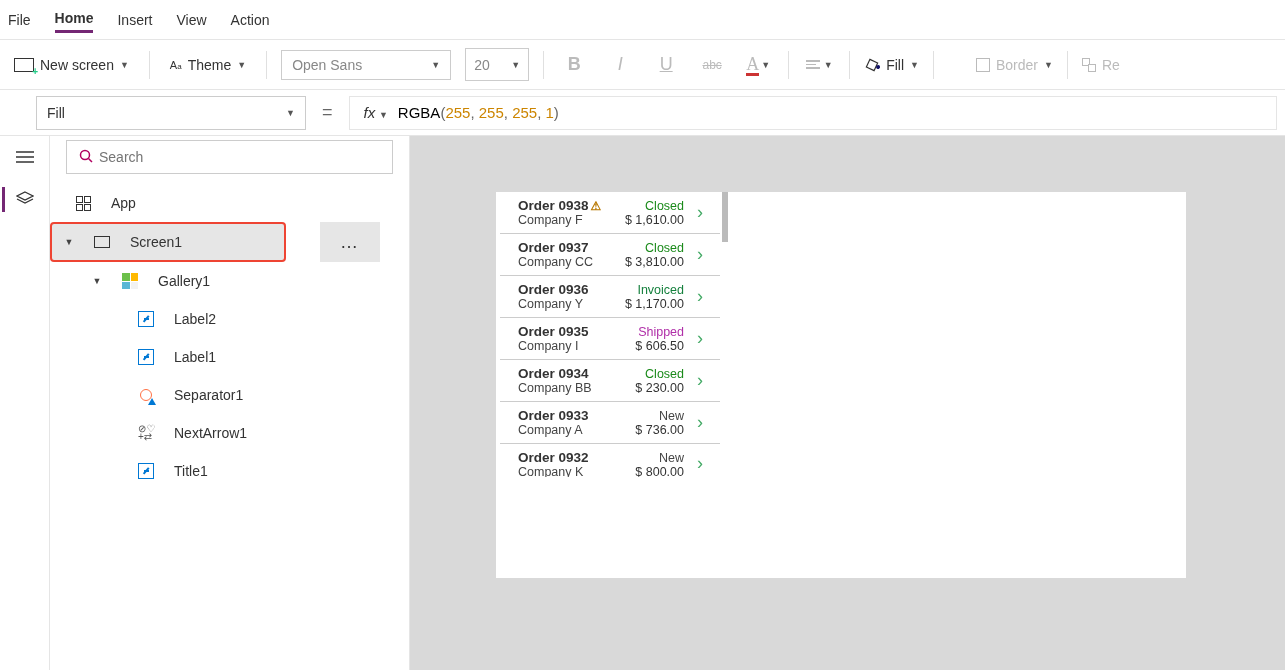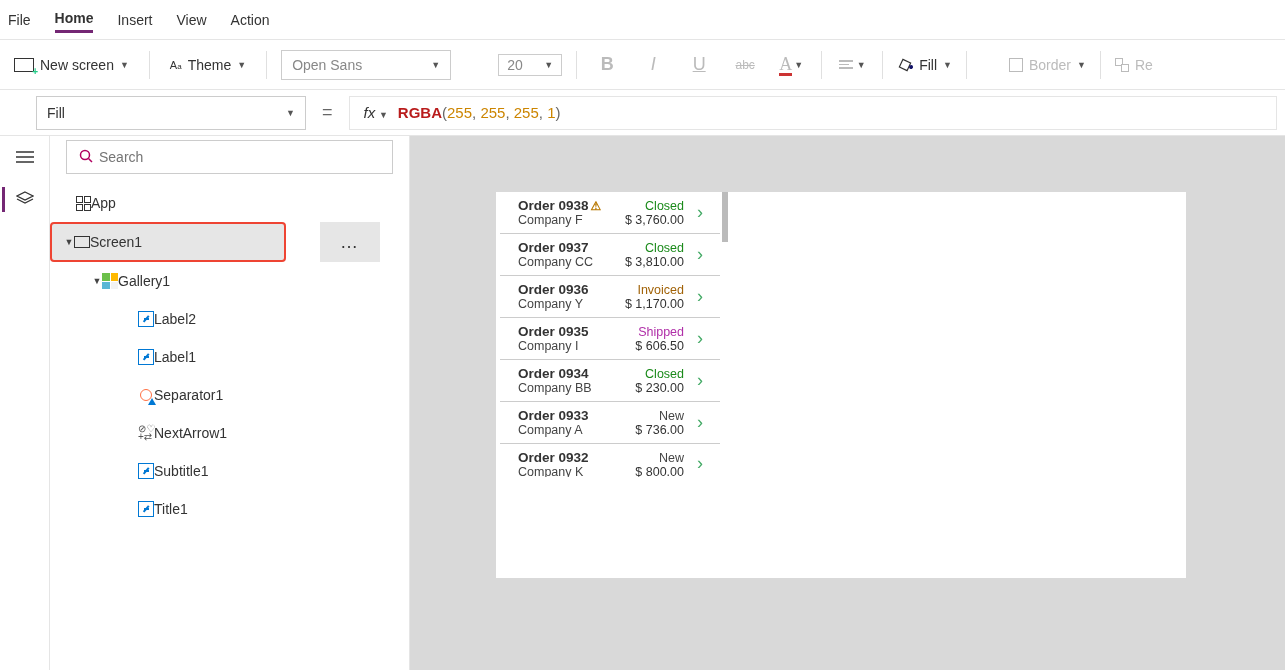--- a/index.html
+++ b/index.html
@@ -12,51 +12,51 @@
 
 
 .ribbon { display: flex; align-items: center; height: 50px; padding: 0 8px; border-bottom: 1px solid #e5e5e5; gap: 14px; }
 .rib-group { display: flex; align-items: center; gap: 6px; padding: 0 6px; }
 .rib-sep { width: 1px; height: 28px; background: #e0e0e0; }
 .new-screen-ico { width: 20px; height: 14px; border: 1.5px solid #333; position: relative; }
 .new-screen-ico:after { content:"+"; position:absolute; right:-5px; bottom:-6px; font-size:10px; font-weight:bold; color:#2c8; }
 .btn { display: flex; align-items: center; gap: 6px; font-size: 14px; color: #333; cursor:pointer; }
 .chev { font-size: 9px; color: #555; }
 .font-box { border: 1px solid #ccc; height: 30px; width: 170px; display:flex; align-items:center; padding:0 10px; color:#888; font-size:14px; justify-content:space-between; }
-.size-box { border: 1px solid #ccc; height: 22px; width: 64px; display:flex; align-items:center; padding:0 8px; color:#888; font-size:14px; justify-content:space-between;margin-left:33px; }
+.size-box { border: 1px solid #ccc; height: 33px; width: 64px; display:flex; align-items:center; padding:0 8px; color:#888; font-size:14px; justify-content:space-between; }
 .fmt-btn { width: 32px; height: 30px; display:flex; align-items:center; justify-content:center; color:#bbb; font-size:18px; font-family:Georgia,serif; }
 .fill-ico { width:16px; height:16px; transform: rotate(-20deg); }
 
 
 .formula-bar { display:flex; align-items:center; height: 46px; padding: 0 8px 0 36px; border-bottom:1px solid #e5e5e5; gap: 10px; }
 .prop-selector { border: 1px solid #ccc; width: 270px; height: 34px; display:flex; align-items:center; justify-content:space-between; padding: 0 10px; font-size:14px; }
 .eq { font-size: 18px; color:#666; padding:0 6px;}
 .fx-box { border:1px solid #e5e5e5; height:34px; flex:1; display:flex; align-items:center; gap:10px; padding:0 14px; font-size:15px; font-family: Consolas, monospace;}
 .fx-lbl { font-style: italic; font-family: "Segoe UI"; color:#333; }
-.tok-name { color:#b91c1c;font-weight:bold; }
+.tok-name { color:#000000; }
 .tok-num { color:#cc8500; }
 .tok-pun { color:#666; }
 
 
 .main { display:flex; height: 534px; }
 .rail { width: 50px; border-right:1px solid #e5e5e5; display:flex; flex-direction:column; align-items:center; padding-top:14px; gap:18px;}
 .rail-item { position: relative; padding: 6px 0; }
 .rail-item.active:before { content:""; position:absolute; left:-14px; top:2px; bottom:2px; width:3px; background:#742774;}
 
 
 .tree-panel { width: 360px; border-right:1px solid #e5e5e5; }
 .tree-header { display:flex; align-items:center; justify-content:space-between; padding: 12px 20px; }
 .tree-header h2 { font-size:18px; font-weight:600;}
 .close-ico { font-size:16px; color:#666; cursor:pointer;}
 .search-box { margin: 4px 16px 10px; border:1px solid #ccc; height:34px; display:flex; align-items:center; gap:6px; padding:0 12px;}
 .search-box input { border:none; outline:none; flex:1; font-size:14px;}
 .search-ico { color:#b00060; }
 
 .tree { font-size:14px;}
-.tree-row { display:flex; align-items:center; height: 38px; gap:0; cursor:pointer; }
+.tree-row { display:flex; align-items:center; height: 38px; gap:20px; cursor:pointer; }
 .tree-row .caret { font-size:9px; color:#444; width:10px; text-align:center;}
 .row-app { padding-left: 26px; }
 .row-screen-wrap { display:flex; align-items:center; }
 .row-screen { border:2px solid #e43; border-radius:4px; padding-left: 12px; width: 236px; background:#e6e6e6; height:40px;}
 .row-screen-more { width: 60px; height:40px; background:#e6e6e6; display:flex; align-items:center; justify-content:center; margin-left: 34px;}
 .row-gallery { padding-left: 42px;}
 .row-child { padding-left: 88px;}
 .ico-screen { width:16px; height:12px; border:1.5px solid #333;}
 .ico-app { width:15px; height:15px; display:grid; grid-template-columns:1fr 1fr; grid-template-rows:1fr 1fr; gap:1px;}
 .ico-app span{ border:1px solid #333; }
@@ -73,21 +73,21 @@
 
 .canvas { flex:1; background:#d9d9d9; position:relative;}
 .phone { position:absolute; left:86px; top:56px; width:690px; height: 386px; background:#fff; }
 .gallery-items { position:absolute; left:4px; top:0; width:220px; }
 .g-row { border-bottom:1px solid #ccc; padding: 6px 10px 6px 18px; display:grid; grid-template-columns: 1fr auto 20px; align-items:center; column-gap:6px; position:relative; }
 .g-title { font-weight:600; font-size:13.5px; grid-column:1; }
 .g-status { font-size:12.5px; grid-column:2; text-align:right;}
 .g-sub { grid-column:1; font-size:12.5px; color:#444;}
 .g-amt { grid-column:2; font-size:12.5px; text-align:right;}
 .g-chev { grid-column:3; grid-row:1 / span 2; color:#4a6; font-size:18px; text-align:center;}
-.st-closed{color:#1a8a1a;} .st-invoiced{color:#a16207;} .st-shipped{color:#b02fa8;} .st-new{color:#444;}
+.st-closed{color:#1a8a1a;} .st-invoiced{color:#15803d;} .st-shipped{color:#b02fa8;} .st-new{color:#444;}
 .warn-tri { display:inline-block; margin-left:2px; color:#b77700; font-size:12px;}
 .scrollbar { position:absolute; right:-8px; top:0; width:6px; height:50px; background:#bbb;}
 .g-row.last{ border-bottom:none; padding-bottom:2px;}
 .g-row.last .g-sub, .g-row.last .g-amt{ overflow:hidden; height:12px;}
 </style>
 </head>
 <body>
 
 <div class="menu-bar">
   <span class="menu-item">File</span>
@@ -255,38 +255,34 @@
       <div class="tree-row row-child">
         <span class="ico-sep"></span>
         <span>Separator1</span>
       </div>
       <div class="tree-row row-child">
         <span class="ico-arrow">⊘♡<br>+⇄</span>
         <span>NextArrow1</span>
       </div>
       <div class="tree-row row-child">
         <span class="ico-label"></span>
-        <span>Subtitle1</span>
-      </div>
-      <div class="tree-row row-child">
-        <span class="ico-label"></span>
         <span>Title1</span>
       </div>
     </div>
   </div>
 
   <div class="canvas">
     <div class="phone">
       <div class="gallery-items" id="gallery-mount">
         <div class="scrollbar"></div>
       <div class="g-row">
             <span class="g-title">Order 0938<span class="warn-tri">⚠</span></span>
             <span class="g-status st-closed">Closed</span>
             <span class="g-sub">Company F</span>
-            <span class="g-amt">$ 3,760.00</span>
+            <span class="g-amt">$ 1,610.00</span>
             <span class="g-chev">›</span>
           </div>
           <div class="g-row">
             <span class="g-title">Order 0937</span>
             <span class="g-status st-closed">Closed</span>
             <span class="g-sub">Company CC</span>
             <span class="g-amt">$ 3,810.00</span>
             <span class="g-chev">›</span>
           </div>
           <div class="g-row">

